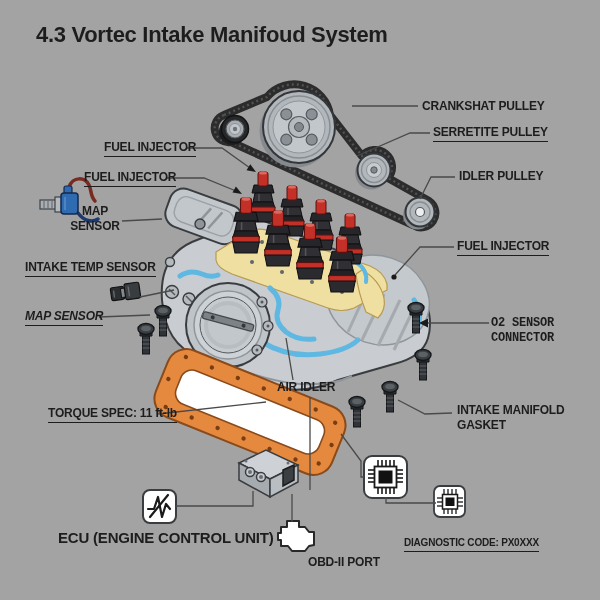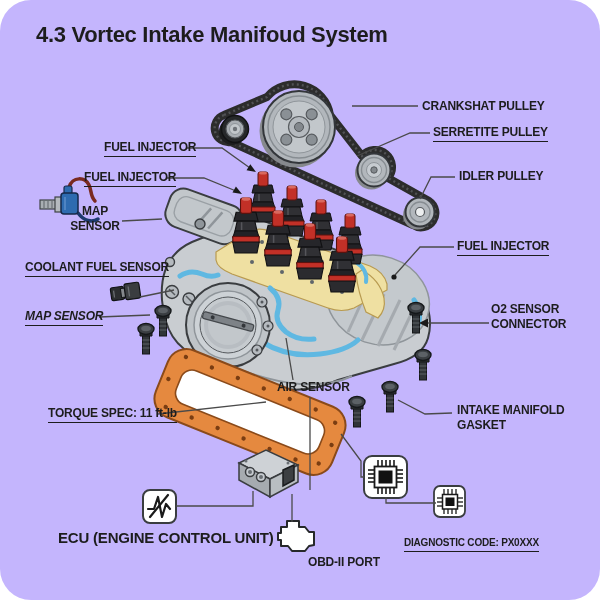--- a/index.html
+++ b/index.html
@@ -1,17 +1,17 @@
 <!DOCTYPE html>
 <html style="--text: #1d1d1d; --leader: #4a4a4a; --engine-gray: #c9cdd1; --engine-outline: #3a3d40; --deck-yellow: #efe0a2; --coolant-blue: #5fb8e2; --gasket-orange: #e5893f; --gasket-outline: #8a4a1a; --injector-red: #c23027; --belt-dark: #2c2c2c; --sensor-blue: #2e6bb0;"><head>
 <meta charset="utf-8">
 <style>
   html,body{margin:0;padding:0;background:#ffffff;}
-  #stage{position:relative;width:600px;height:600px;background:#c4b5fd;overflow:hidden;
-         font-family:"Liberation Sans","DejaVu Sans",sans-serif;color:var(--text,#1d1d1d);border-radius:31px;}
+  #stage{position:relative;width:600px;height:600px;background:#a3a3a3;overflow:hidden;
+         font-family:"Liberation Sans","DejaVu Sans",sans-serif;color:var(--text,#1d1d1d);}
   #diagram-svg{position:absolute;left:0;top:0;}
   h1.title{position:absolute;left:36px;top:22px;margin:0;font-size:22px;font-weight:bold;
            letter-spacing:-0.3px;color:var(--text,#1d1d1d);white-space:nowrap;}
   .lbl{position:absolute;font-size:12px;font-weight:bold;letter-spacing:-0.2px;
        white-space:nowrap;line-height:1.25;color:var(--text,#1d1d1d);}
   .lbl .u, .lbl.u{display:inline-block;border-bottom:1.8px solid var(--text,#1d1d1d);padding-bottom:1px;}
   .two{line-height:1.25;}
   .ctr{text-align:center;}
 </style>
 </head>
@@ -316,26 +316,26 @@
 
 <div class="lbl u" style="left:433px;top:125px;">SERRETITE PULLEY</div>
 <div class="lbl" style="left:422px;top:99px;">CRANKSHAT PULLEY</div>
 <div class="lbl" style="left:459px;top:169px;">IDLER PULLEY</div>
 <div class="lbl u" style="left:104px;top:140px;">FUEL INJECTOR</div>
 <div class="lbl u" style="left:84px;top:170px;">FUEL INJECTOR</div>
 <div class="lbl two ctr" style="left:70px;top:204px;width:50px;">
   <div>MAP</div>
   <div>SENSOR</div>
 </div>
-<div class="lbl u" style="left:25px;top:260px;">COOLANT FUEL SENSOR</div>
+<div class="lbl u" style="left:25px;top:260px;">INTAKE TEMP SENSOR</div>
 <div class="lbl u" style="left:25px;top:309px;font-style:italic;">MAP SENSOR</div>
 <div class="lbl u" style="left:48px;top:406px;">TORQUE SPEC: 11 ft-lb</div>
-<div class="lbl" style="left:277px;top:380px;">AIR SENSOR</div>
+<div class="lbl" style="left:277px;top:380px;">AIR IDLER</div>
 <div class="lbl u" style="left:457px;top:239px;">FUEL INJECTOR</div>
-<div class="lbl two" style="left:491px;top:302px;">
+<div class="lbl two" style="left:491px;top:316px;font-family:Liberation Mono, monospace;">
   <div>O2 SENSOR</div>
   <div>CONNECTOR</div>
 </div>
 <div class="lbl two" style="left:457px;top:403px;">
   <div>INTAKE MANIFOLD</div>
   <div>GASKET</div>
 </div>
 <div class="lbl u" style="left:404px;top:537px;font-size:10px;">DIAGNOSTIC CODE: PX0XXX</div>
 <div class="lbl" style="left:58px;top:529px;font-size:15px;">ECU (ENGINE CONTROL UNIT)</div>
 <div class="lbl" style="left:264px;top:555px;margin-left:44px;">OBD-II PORT</div>

